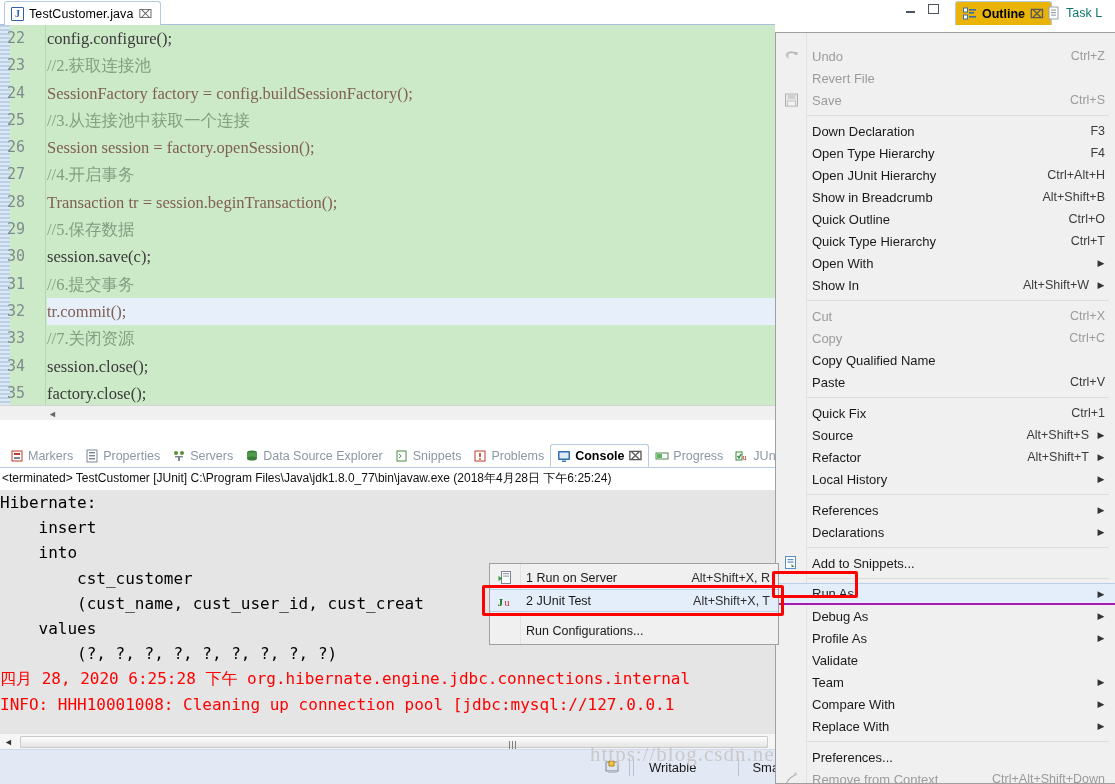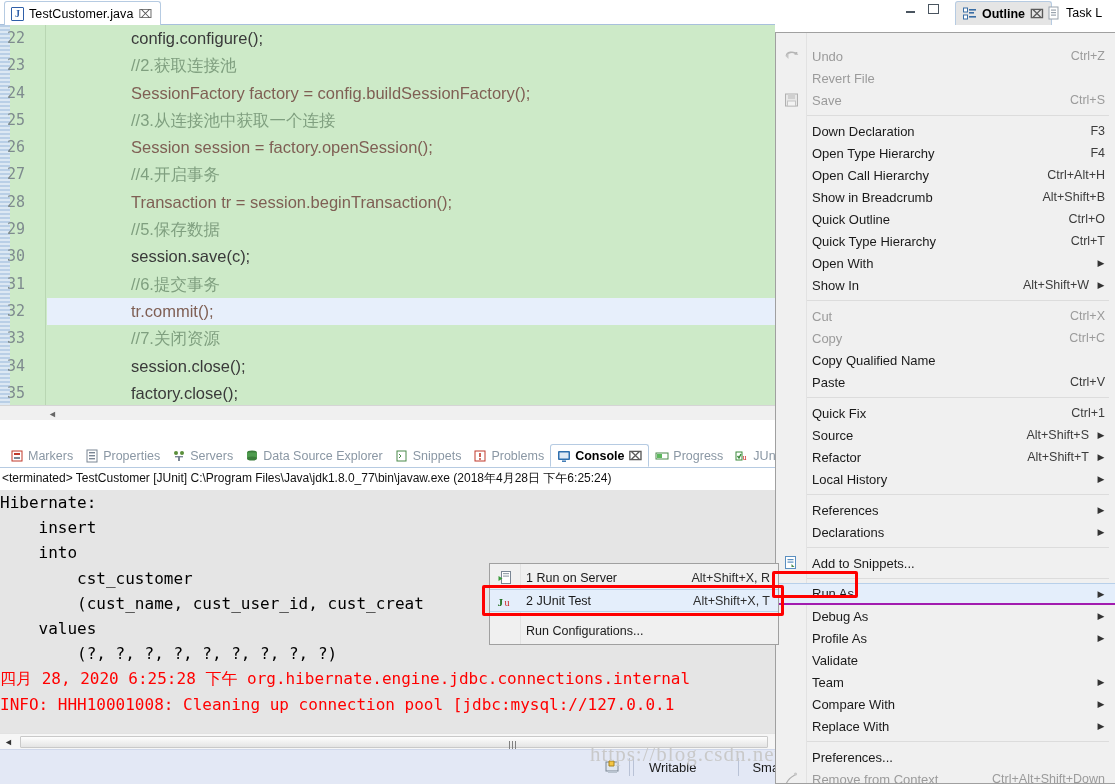--- a/index.html
+++ b/index.html
@@ -42,24 +42,24 @@
   .viewtabs {
     position: absolute; left: 955px; top: 0; width: 160px; height: 25px;
     background: #ffffff;
   }
   .vtab {
     position: absolute; top: 1px; height: 24px;
     display: flex; align-items: center; gap: 5px;
     padding: 0 7px; font-size: 12.5px;
   }
   .vtab.active {
-    background: #e5e5e5; border: 1px solid #b6cbe2; border-bottom: none;
+    background: #eab308; border: 1px solid #b6cbe2; border-bottom: none;
     border-radius: 3px 3px 0 0; color: #000; font-weight: 600;
   }
-  .vtab.inactive { color: #000000; }
+  .vtab.inactive { color: #0f766e; }
   .win-btns { position: absolute; left: 905px; top: 3px; display: flex; gap: 9px; }
   .win-btn { width: 13px; height: 12px; position: relative; }
   .win-btn .min { position: absolute; bottom: 2px; left: 1px; width: 9px; height: 2px; background: #4a5560; }
   .win-btn .max { position: absolute; top: 1px; left: 1px; width: 11px; height: 10px; border: 1.6px solid #4a5560; }
 
   
   .editor {
     position: absolute; left: 0; top: 25px; width: 775px; height: 395px;
     background: #cdeac8; overflow: hidden;
   }
@@ -72,22 +72,21 @@
     background: #cdeac8; border-right: 1px solid #b9d6b3;
   }
   .codearea { position: absolute; left: 47px; top: 0; right: 0; height: 100%; }
   .cline { position: relative; height: 27.3px; line-height: 27.3px; }
   .cline.hl { background: #e7effb; }
   .cline .num {
     position: absolute; left: -40px; width: 30px; text-align: left;
     font-family: "DejaVu Sans Mono", monospace; font-size: 15px; color: #7e8b8e;
   }
   .cline .txt {
-    padding-left: 84px;
-    font-family: Liberation Sans, sans-serif;
+    font-family: Liberation Serif, serif;
     font-size: 16.5px; white-space: pre; text-align: right;
   }
   .kw  { color: #7f5f54; }
   .pln { color: #3a3a3a; }
   .cmt { color: #7f9f7f; font-style: normal; }
 
   .ed-hscroll {
     position: absolute; left: 0; bottom: 0; width: 775px; height: 15px;
     background: #f0f0f0; border-top: 1px solid #d5d5d5;
   }
@@ -433,21 +432,21 @@
         <div class="ctx-sep"></div>
         <div class="mi">
           <span class="mlabel">Down Declaration</span>
           <span class="maccel">F3</span>
         </div>
         <div class="mi">
           <span class="mlabel">Open Type Hierarchy</span>
           <span class="maccel">F4</span>
         </div>
         <div class="mi">
-          <span class="mlabel">Open Call Hierarchy</span>
+          <span class="mlabel">Open JUnit Hierarchy</span>
           <span class="maccel">Ctrl+Alt+H</span>
         </div>
         <div class="mi">
           <span class="mlabel">Show in Breadcrumb</span>
           <span class="maccel">Alt+Shift+B</span>
         </div>
         <div class="mi">
           <span class="mlabel">Quick Outline</span>
           <span class="maccel">Ctrl+O</span>
         </div>

